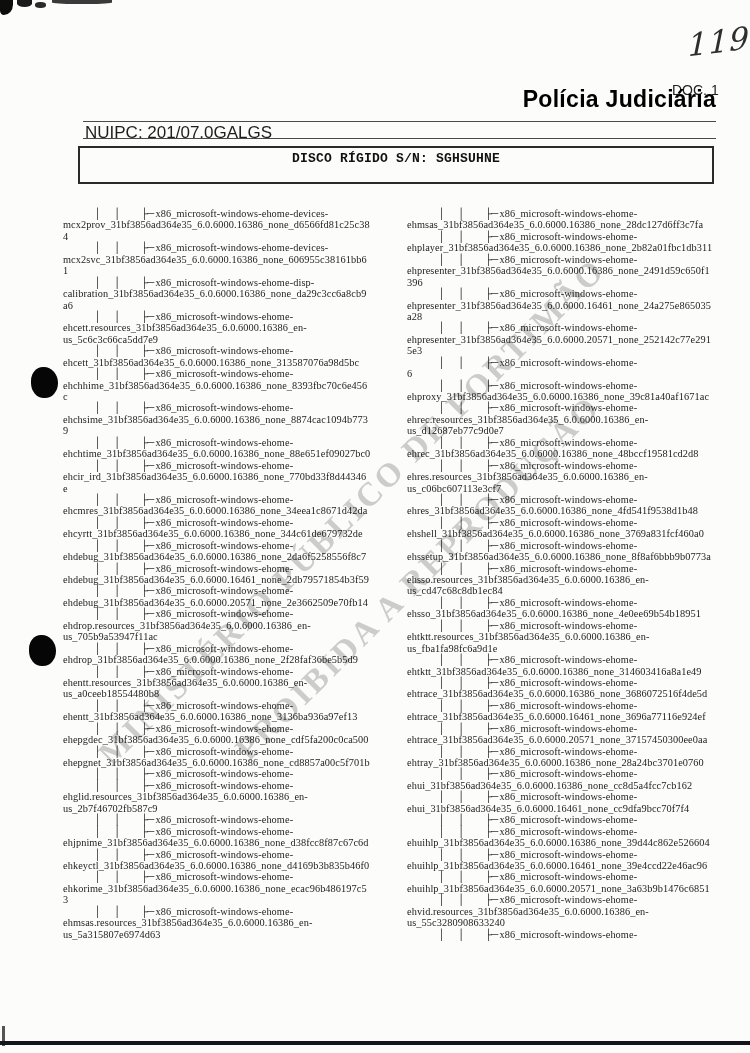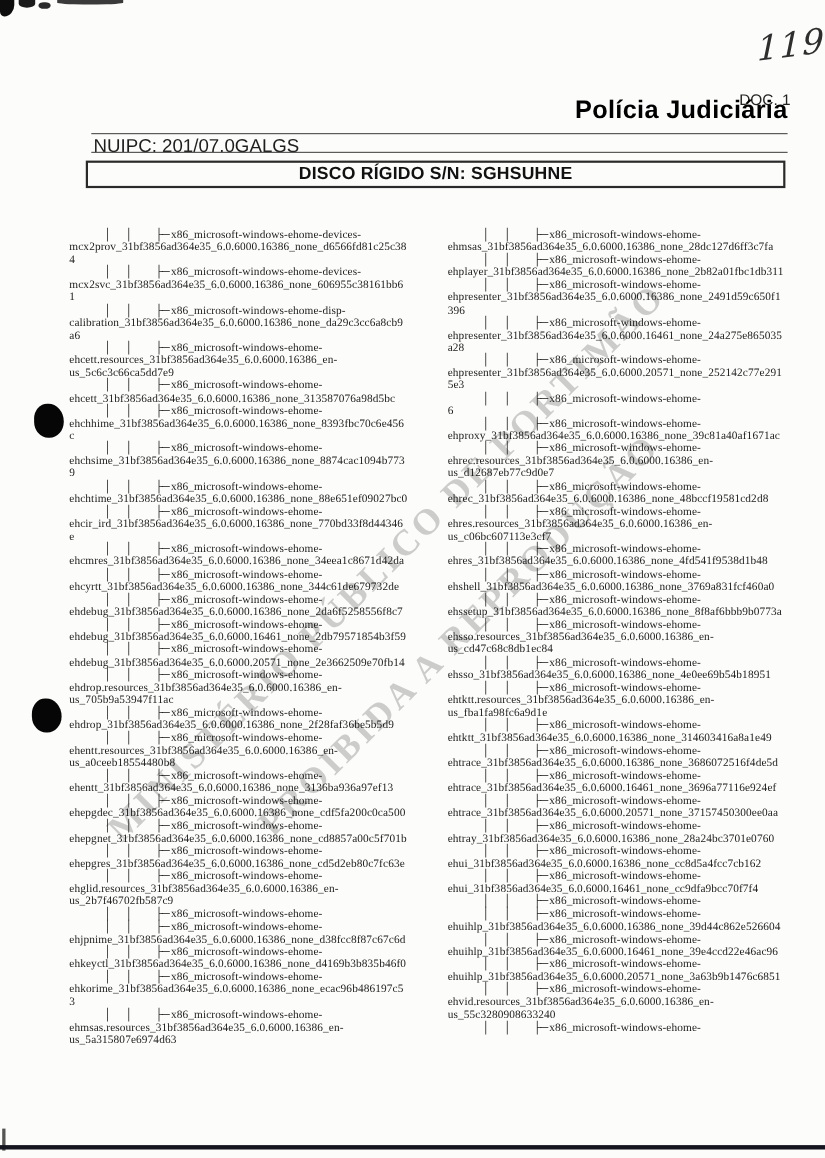--- a/index.html
+++ b/index.html
@@ -44,25 +44,25 @@
   }
   .rule{position:absolute;left:83px;width:633px;height:1px;background:#4a4a4a;}
   .rule-title{top:121px;}
   .rule-nuipc{top:138px;}
   .nuipc{
     position:absolute;left:85px;top:123px;
     font-family:"Liberation Sans","DejaVu Sans",sans-serif;
     font-size:17px;color:#1e1e1e;
   }
   .disk-box{
-    position:absolute;left:78px;top:146px;width:636px;height:25px;
+    position:absolute;left:78px;top:146px;width:636px;height:38px;
     border:2px solid #2a2a2a;box-sizing:border-box;
     text-align:center;line-height:22px;
-    font-family:Liberation Sans, sans-serif;
-    font-weight:bold;font-size:16px;color:#111;
+    font-family:Liberation Mono, monospace;
+    font-weight:bold;font-size:13px;color:#111;
     letter-spacing:0.2px;
   }
   
   .watermark{
     position:absolute;
     transform:translate(-50%,-50%) rotate(-45deg);
     font-family:"Liberation Serif","DejaVu Serif",serif;
     font-size:33px;font-weight:bold;
     color:rgba(138,138,138,0.42);
     letter-spacing:3px;white-space:nowrap;
@@ -211,21 +211,20 @@
       <div class="line branch"><span class="tree-prefix"><span class="p1">│</span><span class="p2">│</span><span class="p3">├─</span></span><span class="line-text">x86_microsoft-windows-ehome-</span></div>
 
       <div class="line wrap"><span class="line-text">ehepgdec_31bf3856ad364e35_6.0.6000.16386_none_cdf5fa200c0ca500</span></div>
 
       <div class="line branch"><span class="tree-prefix"><span class="p1">│</span><span class="p2">│</span><span class="p3">├─</span></span><span class="line-text">x86_microsoft-windows-ehome-</span></div>
 
       <div class="line wrap"><span class="line-text">ehepgnet_31bf3856ad364e35_6.0.6000.16386_none_cd8857a00c5f701b</span></div>
 
       <div class="line branch"><span class="tree-prefix"><span class="p1">│</span><span class="p2">│</span><span class="p3">├─</span></span><span class="line-text">x86_microsoft-windows-ehome-</span></div>
 
-      <div class="line wrap"><span class="line-text">ehepgres_31bf3856ad364e35_6.0.6000.16386_none_cd5d2eb80c7fc63e</span></div>
 
       <div class="line branch"><span class="tree-prefix"><span class="p1">│</span><span class="p2">│</span><span class="p3">├─</span></span><span class="line-text">x86_microsoft-windows-ehome-</span></div>
 
       <div class="line wrap"><span class="line-text">ehglid.resources_31bf3856ad364e35_6.0.6000.16386_en-</span></div>
 
       <div class="line wrap"><span class="line-text">us_2b7f46702fb587c9</span></div>
 
       <div class="line branch"><span class="tree-prefix"><span class="p1">│</span><span class="p2">│</span><span class="p3">├─</span></span><span class="line-text">x86_microsoft-windows-ehome-</span></div>
 
 

